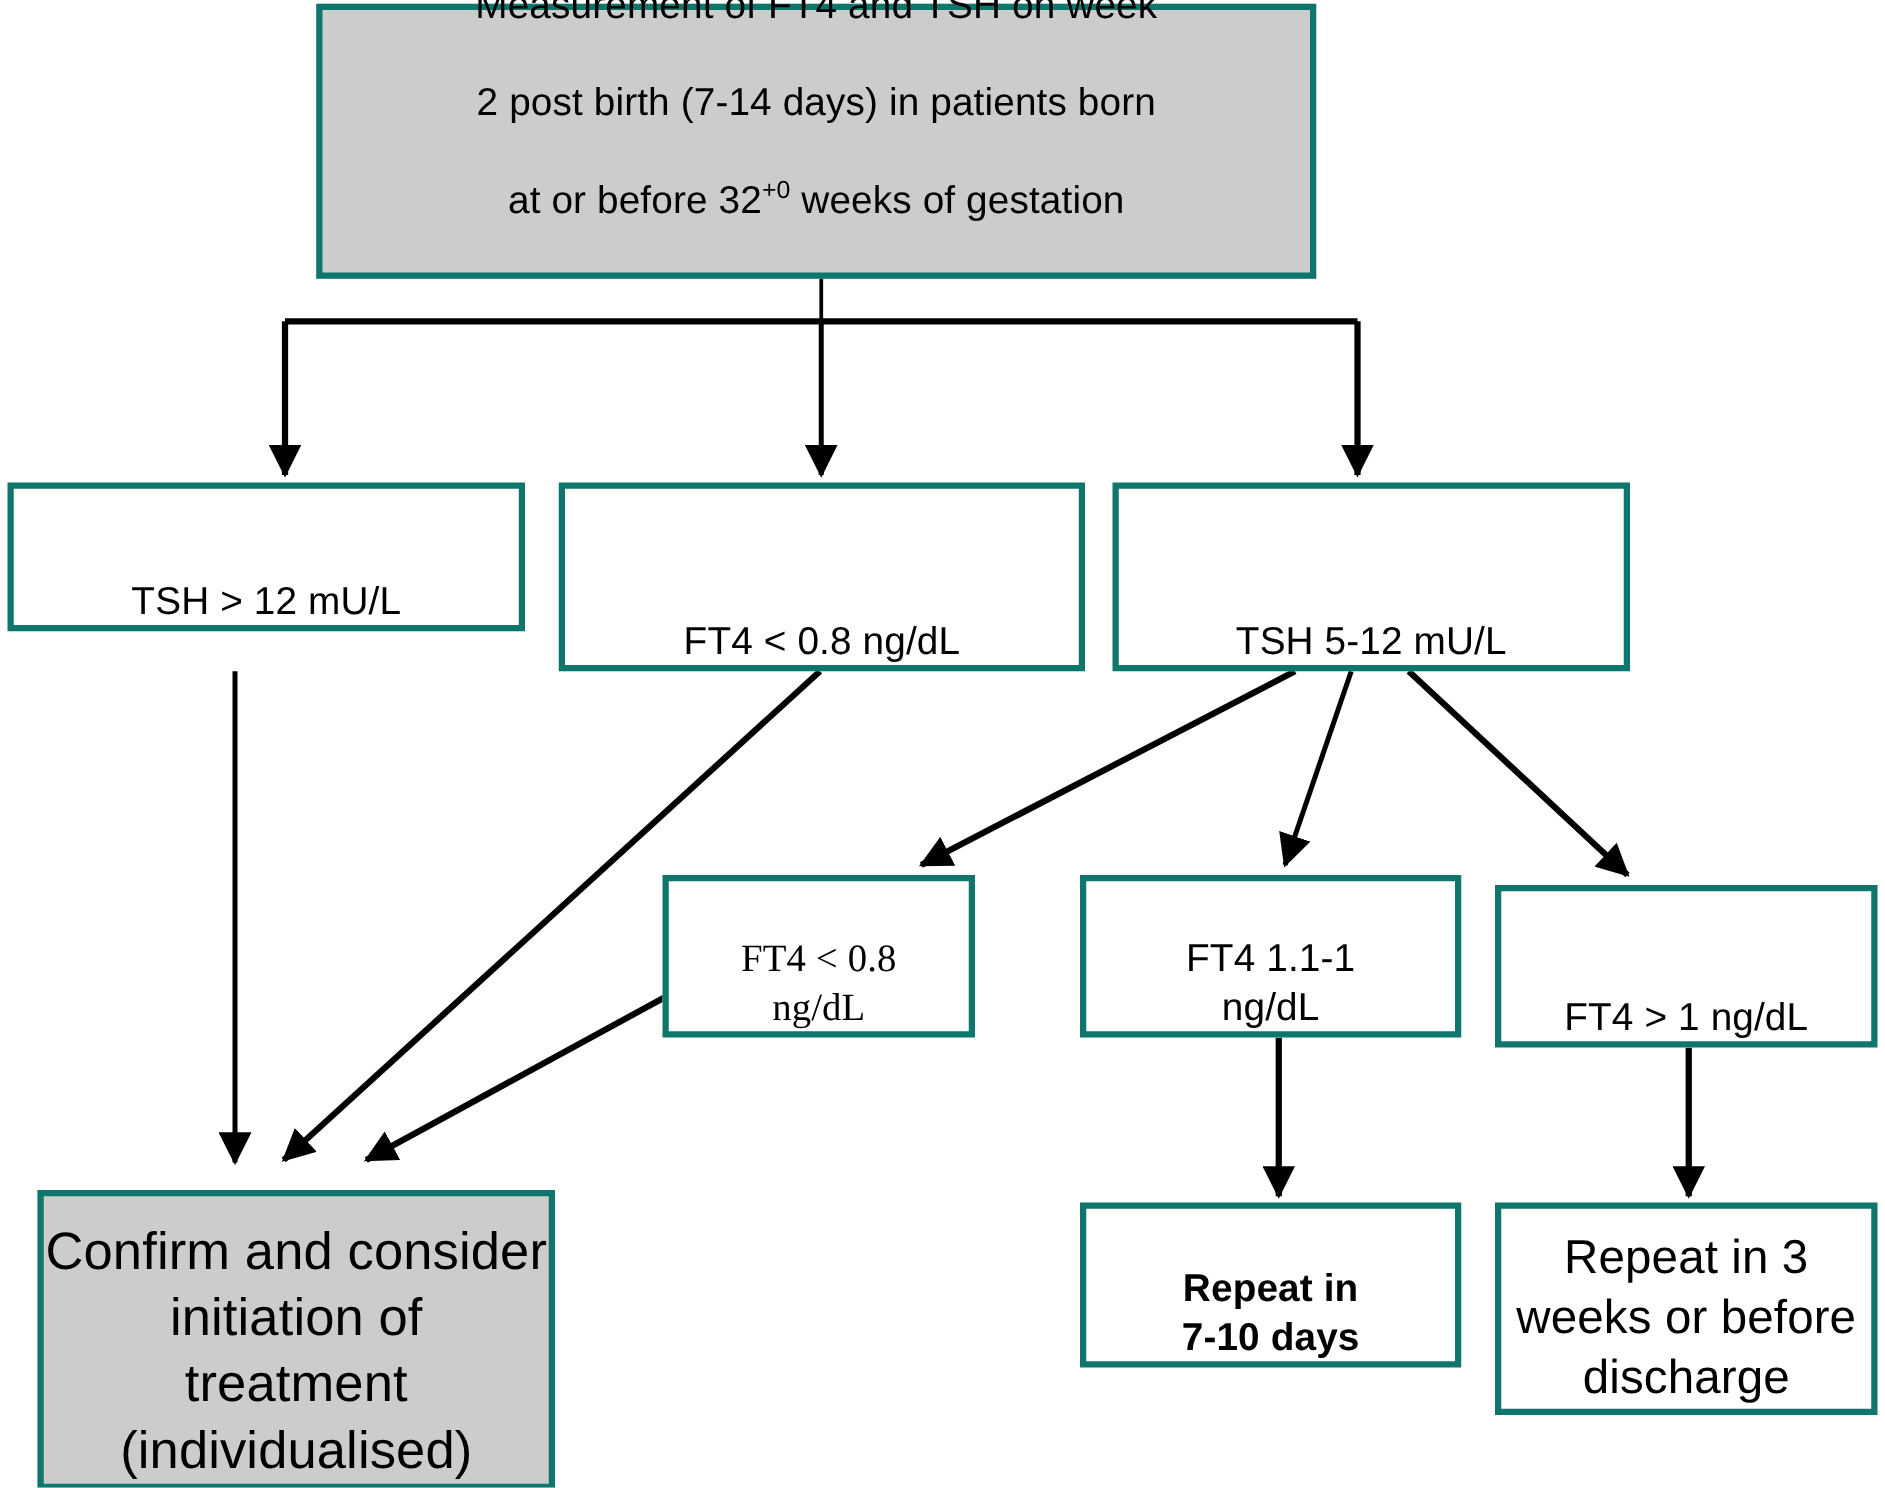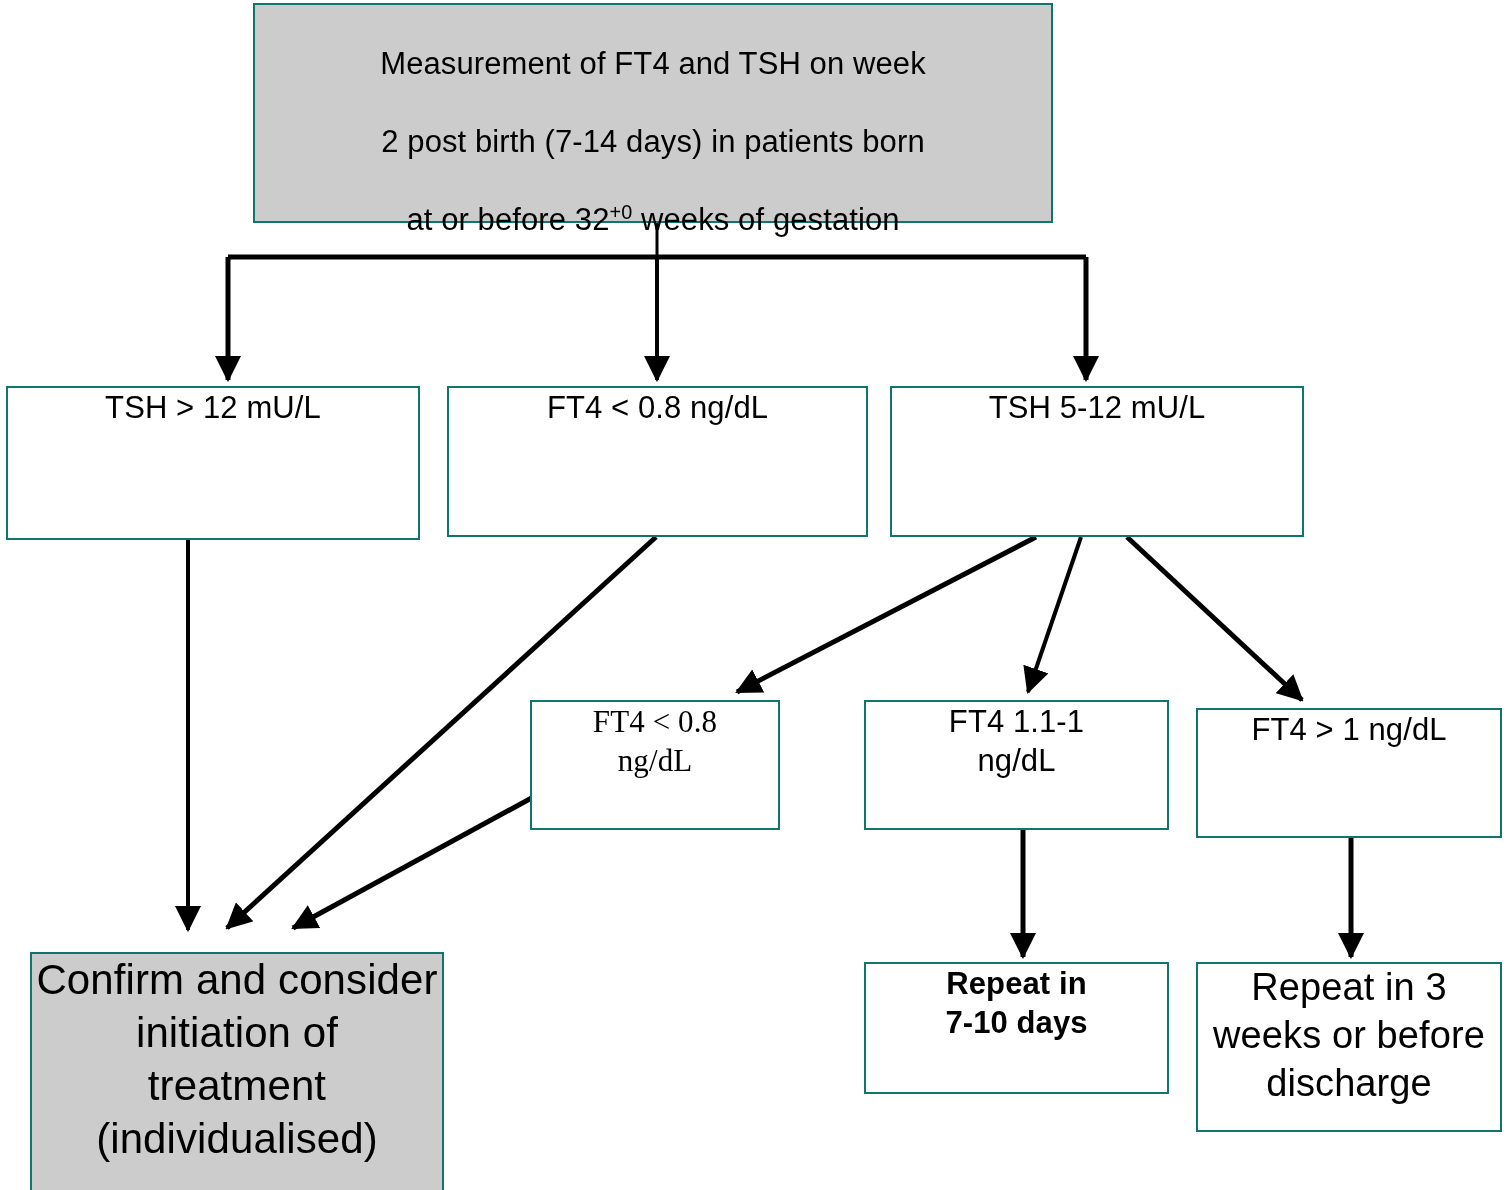--- a/index.html
+++ b/index.html
@@ -23,23 +23,23 @@
     position: absolute;
     top: 0;
     left: 0;
     width: 1508px;
     height: 1190px;
     display: block;
   }
   .node-box {
     position: absolute;
     box-sizing: border-box;
-    border: 2px solid #0f766e;
+    border: 5px solid #0f766e;
     display: flex;
-    align-items: flex-start;
+    align-items: flex-end;
     justify-content: center;
     text-align: center;
     color: #000000;
     line-height: 1.26;
     white-space: pre-line;
     letter-spacing: 0.1px;
   }
   .node-box.filled { background: #cccccc; }
   .node-box.plain  { background: #ffffff; }
   .sup { font-size: 0.64em; vertical-align: super; line-height: 0; }
@@ -87,21 +87,21 @@
   </svg>
 
   <div class="node-box filled" style="left:253px; top:3px; width:800px; height:220px; font-size:31px; padding:0 14px;">
     <div>
       <div>Measurement of FT4 and TSH on week</div>
       <div>2 post birth (7-14 days) in patients born</div>
       <div><span>at or before 32</span><span class="sup">+0</span><span> weeks of gestation</span></div>
     </div>
   </div>
 
-  <div class="node-box plain" style="left:6px; top:386px; width:414px; height:154px; font-size:31px;">
+  <div class="node-box plain" style="left:6px; top:386px; width:414px; height:119px; font-size:31px;">
     <span>TSH &gt; 12 mU/L</span>
   </div>
 
   <div class="node-box plain" style="left:447px; top:386px; width:421px; height:151px; font-size:31px;">
     <span>FT4 &lt; 0.8 ng/dL</span>
   </div>
 
   <div class="node-box plain" style="left:890px; top:386px; width:414px; height:151px; font-size:31px;">
     <span>TSH 5-12 mU/L</span>
   </div>

